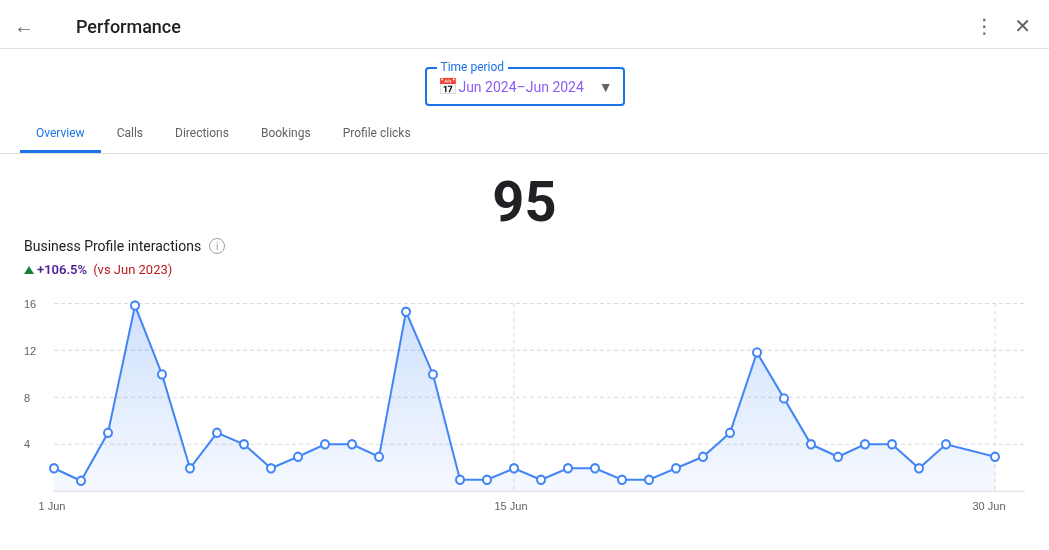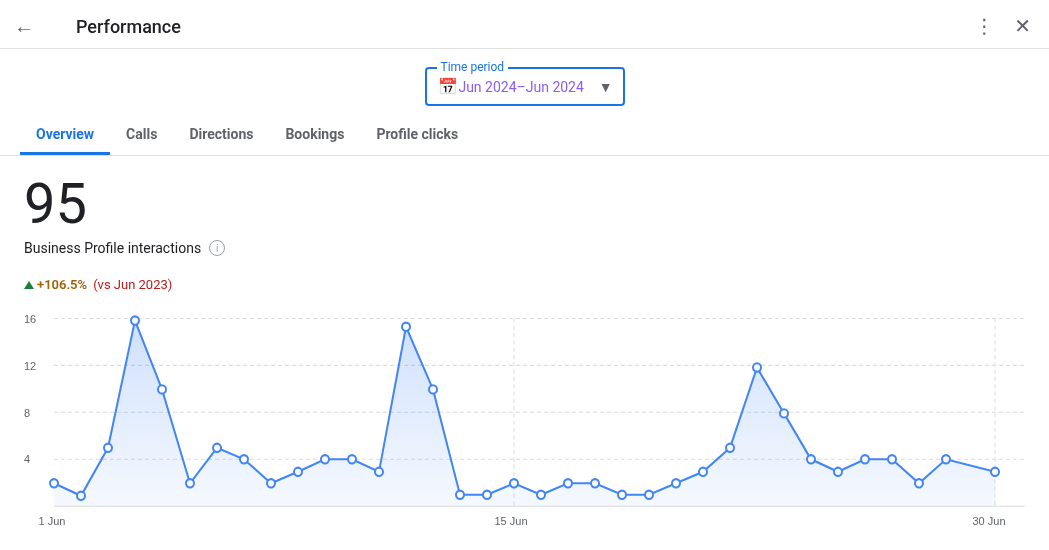--- a/index.html
+++ b/index.html
@@ -91,46 +91,47 @@
       font-size: 14px;
     }
     .tabs {
       display: flex;
       padding: 0 20px;
       border-bottom: 1px solid #e0e0e0;
       gap: 0;
     }
     .tab {
       padding: 10px 16px;
-      font-size: 14px;
+      font-size: 12px;
       cursor: pointer;
       color: #5f6368;
       border-bottom: 3px solid transparent;
-      font-weight: 700;
+      font-weight: 400;
       white-space: nowrap;
     }
     .tab.active {
       color: #1a73e8;
       border-bottom: 3px solid #1a73e8;
     }
     .content {
       padding: 20px 24px 0;
     }
     .metric-value {
       font-size: 56px;
-      font-weight: 400;
+      font-weight: 700;
       color: #202124;
       line-height: 1;
       margin-bottom: 8px;
+      text-align: center;
     }
     .metric-label-row {
       display: flex;
       align-items: center;
       gap: 8px;
-      margin-bottom: 21px;
+      margin-bottom: 8px;
     }
     .metric-label {
       font-size: 14px;
       color: #202124;
     }
     .info-icon {
       width: 16px;
       height: 16px;
       border-radius: 50%;
       border: 1.5px solid #9aa0a6;
@@ -142,21 +143,21 @@
       cursor: pointer;
     }
     .change-row {
       display: flex;
       align-items: center;
       gap: 6px;
       font-size: 13px;
       margin-bottom: 16px;
     }
     .change-positive {
-      color: #a16207;
+      color: #4c1d95;
       font-weight: 600;
       display: flex;
       align-items: center;
       gap: 3px;
     }
     .arrow-up {
       display: inline-block;
       width: 0;
       height: 0;
       border-left: 5px solid transparent;

